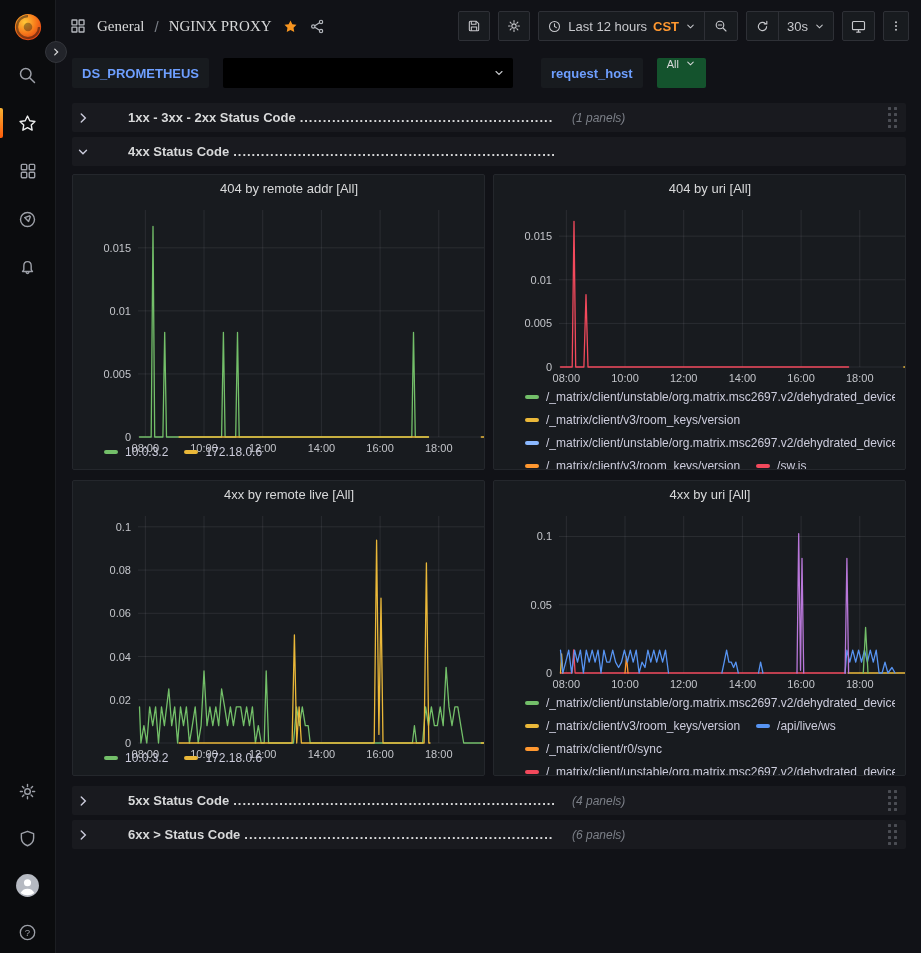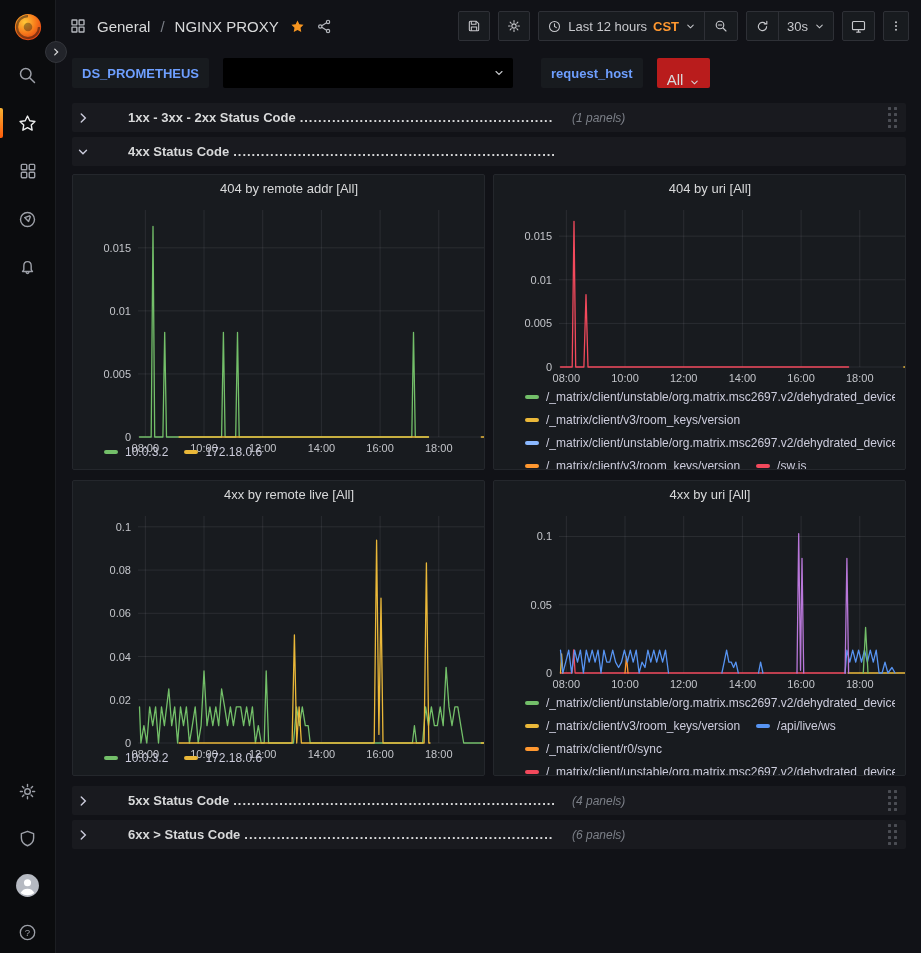--- a/index.html
+++ b/index.html
@@ -19,21 +19,21 @@
   .side-item.active::before { content:""; position:absolute; left:0; top:-4px; width:3px;
     height:30px; background:linear-gradient(#f8b133,#ff5c0a); border-radius:0 2px 2px 0; }
   .expand-btn { position:fixed; left:45px; top:41px; width:22px; height:22px; border-radius:50%;
     background:#22242a; border:1px solid #34363c; color:#d8d9da; display:flex; align-items:center;
     justify-content:center; cursor:pointer; z-index:9; }
 
   
   .navbar { margin-left:57px; height:52px; display:flex; align-items:center; padding:0 12px;
     background:#111217; }
   .nav-left { display:flex; align-items:center; gap:10px; }
-  .crumb { font-size:15px; color:#d8d9da; cursor:pointer; white-space:nowrap; }
+  .crumb { font-size:15px; color:#d8d9da; cursor:pointer; white-space:nowrap;font-family:Liberation Serif, serif; }
   .crumb-sep { color:#7b7f87; font-size:15px; }
   .nav-right { margin-left:auto; display:flex; align-items:center; gap:8px;text-align:right; }
   .tool-btn { height:30px; min-width:30px; display:flex; align-items:center; justify-content:center;
     gap:6px; padding:0 7px; background:#181b1f; border:1px solid #2e3036; border-radius:2px;
     color:#c7c8cc; font-size:13px; cursor:pointer; }
   .tool-group { display:flex; align-items:stretch; height:30px; background:#181b1f;
     border:1px solid #2e3036; border-radius:2px; }
   .tool-seg { display:flex; align-items:center; gap:6px; padding:0 8px; color:#c7c8cc;
     font-size:13px; cursor:pointer; }
   .tool-seg + .tool-seg { border-left:1px solid #2e3036; }
@@ -41,22 +41,22 @@
   .plain-icon { color:#b4b7bd; display:flex; align-items:center; cursor:pointer; }
 
   
   .submenu { margin-left:57px; height:42px; display:flex; align-items:center; gap:14px;
     padding:0 15px; }
   .var-label { height:30px; display:flex; align-items:center; padding:0 10px; background:#181b1f;
     border-radius:2px; color:#6e9fff; font-size:13px; font-weight:600; cursor:pointer; }
   .var-select-black { height:30px; width:290px; background:#000; border-radius:2px;
     display:flex; align-items:center; cursor:pointer; margin-right:14px; }
   .var-select-black .caret { margin-left:auto; margin-right:8px; color:#c7c8cc; }
-  .var-select { height:30px; display:flex; align-items:flex-end; gap:6px; padding:0 10px;
-    background:#b91c1c; border-radius:2px; color:#d8d9da; font-size:15px; cursor:pointer; }
+  .var-select { height:30px; display:flex; align-items:flex-start; gap:6px; padding:0 10px;
+    background:#14532d; border-radius:2px; color:#d8d9da; font-size:11px; cursor:pointer; }
 
   
   .dash { margin-left:57px; padding:4px 15px 0; }
   .row-strip { height:29px; display:flex; align-items:center; margin:5px 0;
     background:rgba(204,204,220,0.045); border-radius:2px; padding:0 6px 0 4px; cursor:pointer; }
   .row-chevron { color:#ccccdc; display:flex; align-items:center; margin-right:2px; }
   .row-left { display:flex; align-items:baseline; width:462px; overflow:hidden; white-space:nowrap; }
   .row-title { font-size:13px; font-weight:700; color:#d8d9da;margin-left:36px; }
   .row-leader { font-size:13px; font-weight:700; color:#d8d9da; letter-spacing:1px; margin-left:4px; }
   .row-count { font-size:12px; font-style:italic; color:#7b7f87; margin-left:18px; white-space:nowrap; }

